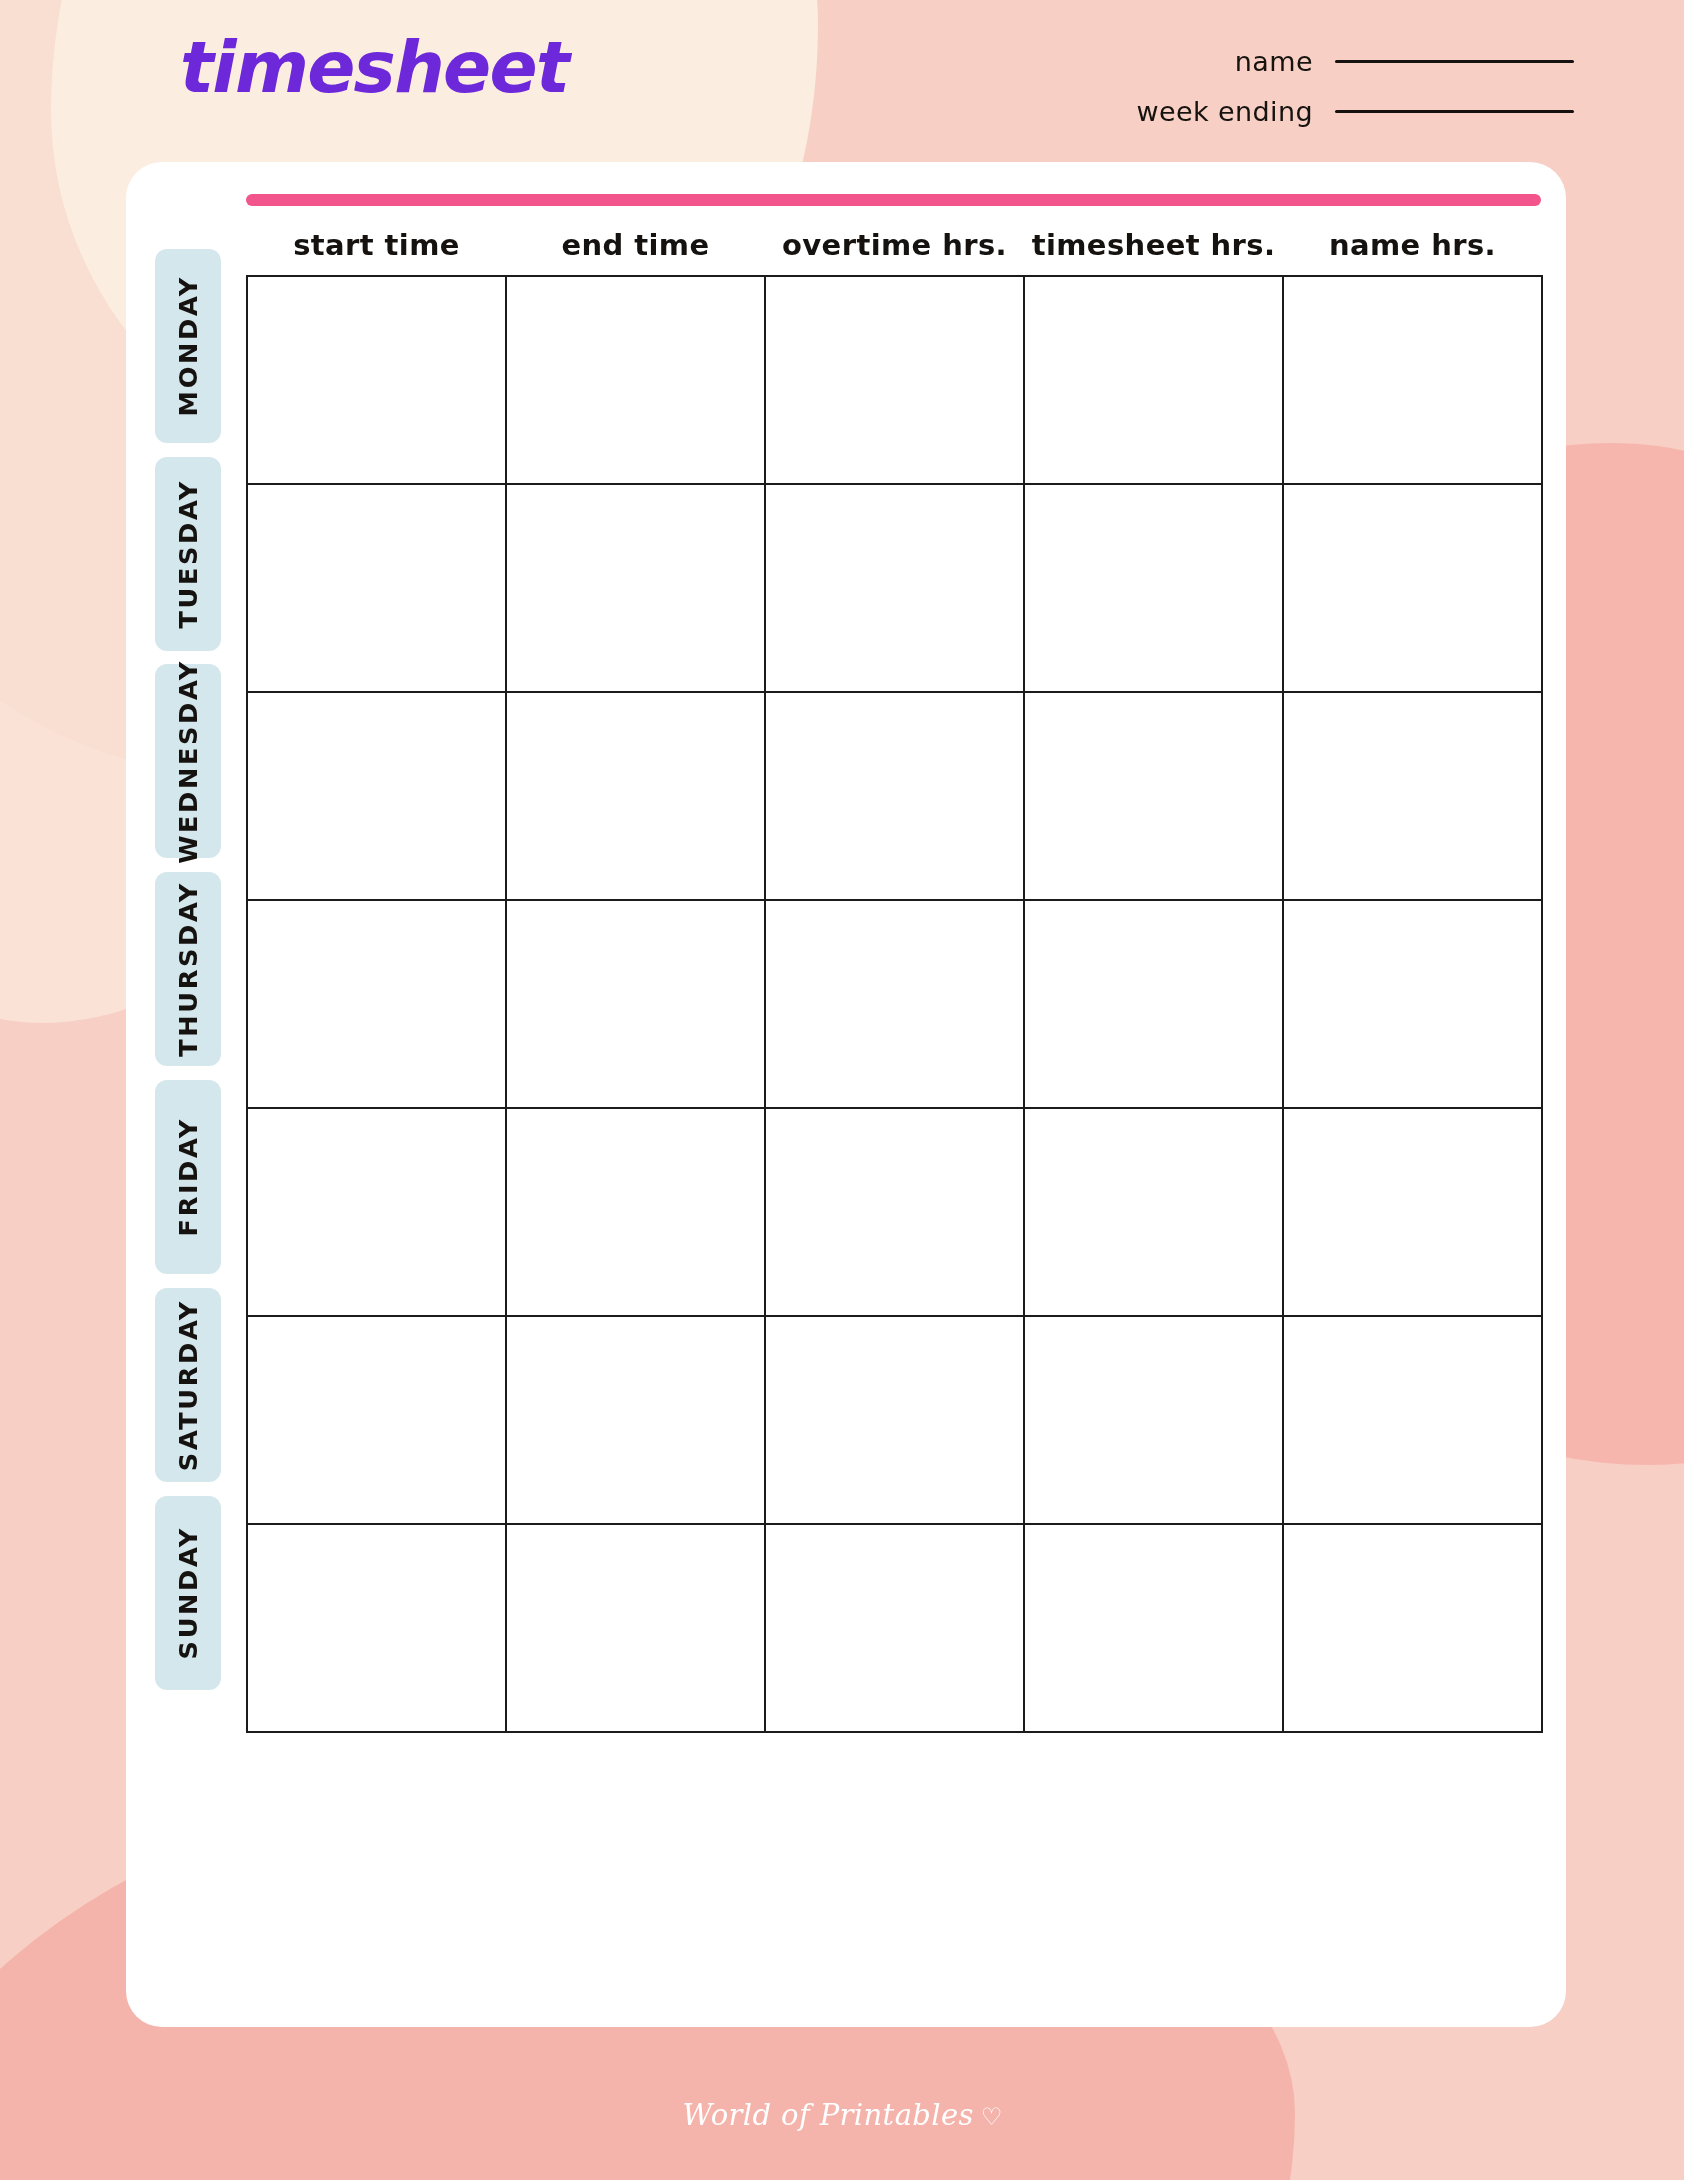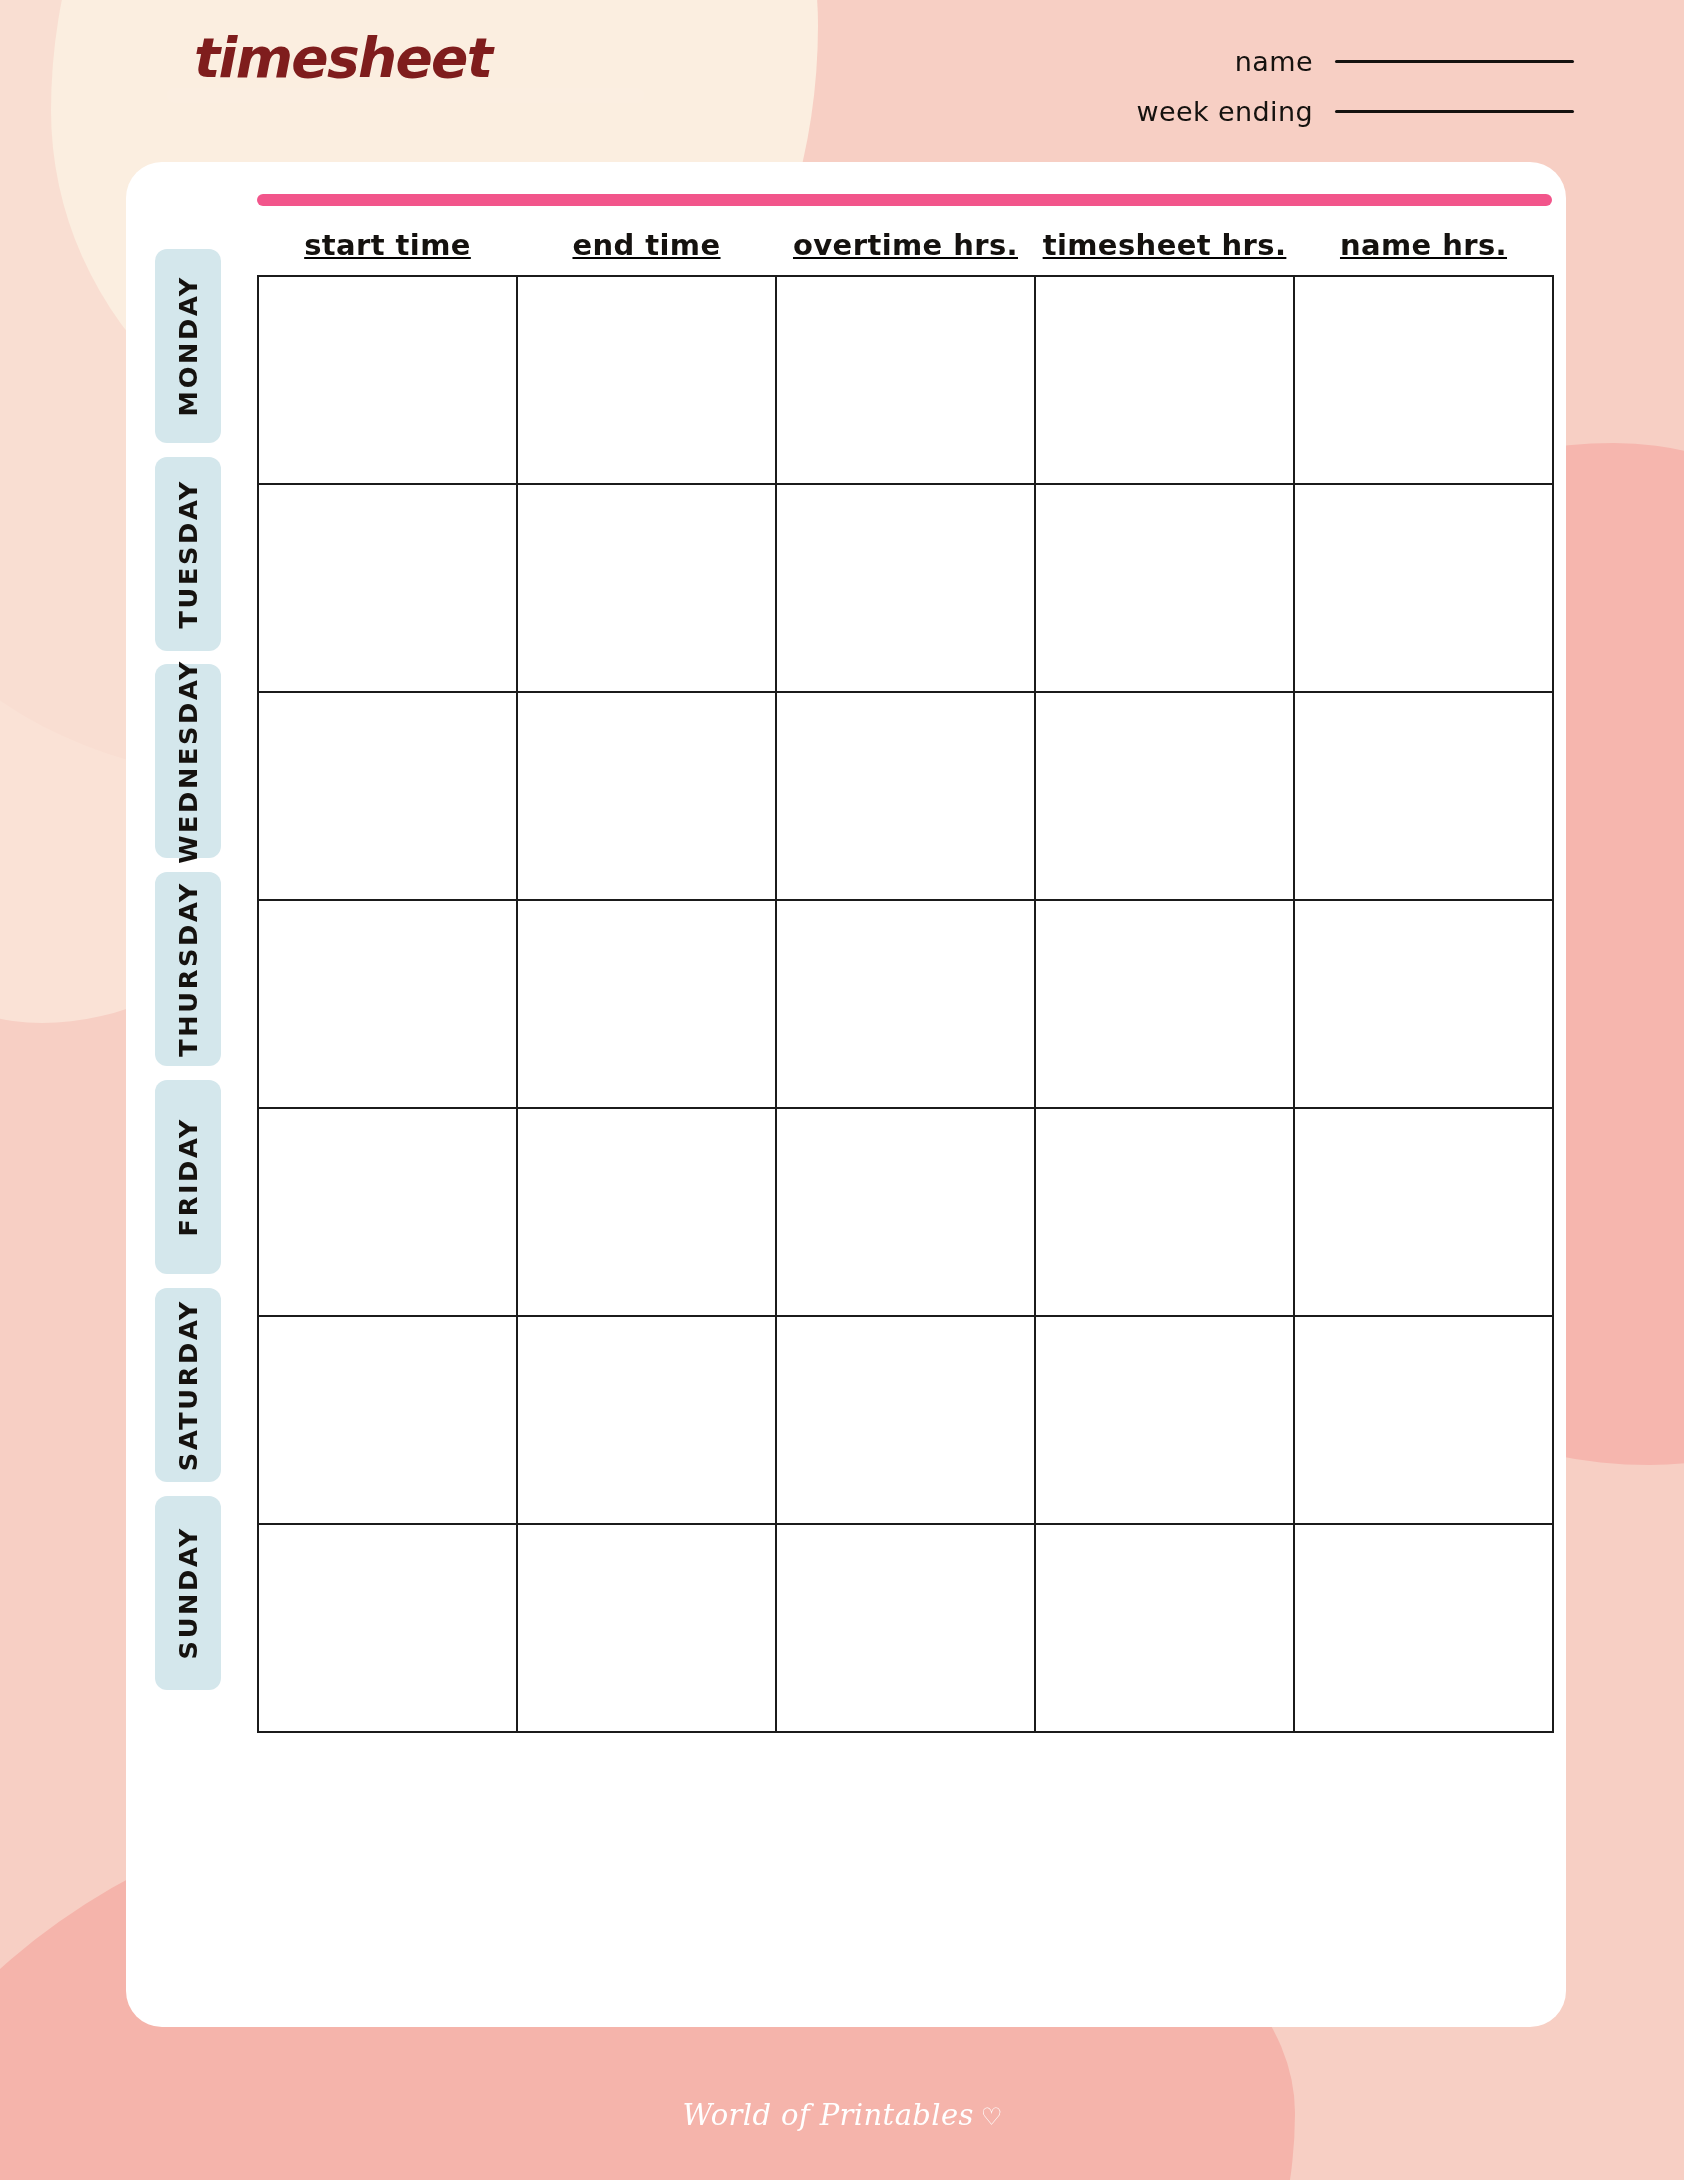--- a/index.html
+++ b/index.html
@@ -58,27 +58,27 @@
     position: absolute;
     left: 126px; top: 162px;
     width: 1440px; height: 1865px;
     background: #ffffff;
     border-radius: 36px;
   }
 
   
   .title {
     position: absolute;
-    left: 194px; top: 25.6px;
+    left: 180px; top: 25.6px;
     font-family: "DejaVu Sans", sans-serif;
-    font-size: 55px;
+    font-size: 71px;
     font-weight: bold;
     font-style: italic;
     letter-spacing: -1.7px;
-    color: #7f1d1d;
+    color: #6d28d9;
     z-index: 6;
   }
   .title-underline {
     position: absolute;
     left: 167px; top: 88px;
     width: 477px; height: 14.5px;
     background: #fbeee1;
     border-radius: 8.5px;
     z-index: 5;
   }
@@ -107,23 +107,22 @@
     width: 239px;
     height: 2.6px;
     background: #15120f;
     margin-left: 22px;
     border-radius: 1.7px;
   }
 
   
   .table-wrap {
     position: absolute;
-    left: 257px; top: 194px;
+    left: 246px; top: 194px;
     width: 1405px;
-    text-decoration: underline;
   }
   .pink-bar {
     width: 1295px;
     height: 12px;
     background: #f2558b;
     border-radius: 6px;
     margin-bottom: 8.5px;
   }
   table.grid {
     border-collapse: collapse;

